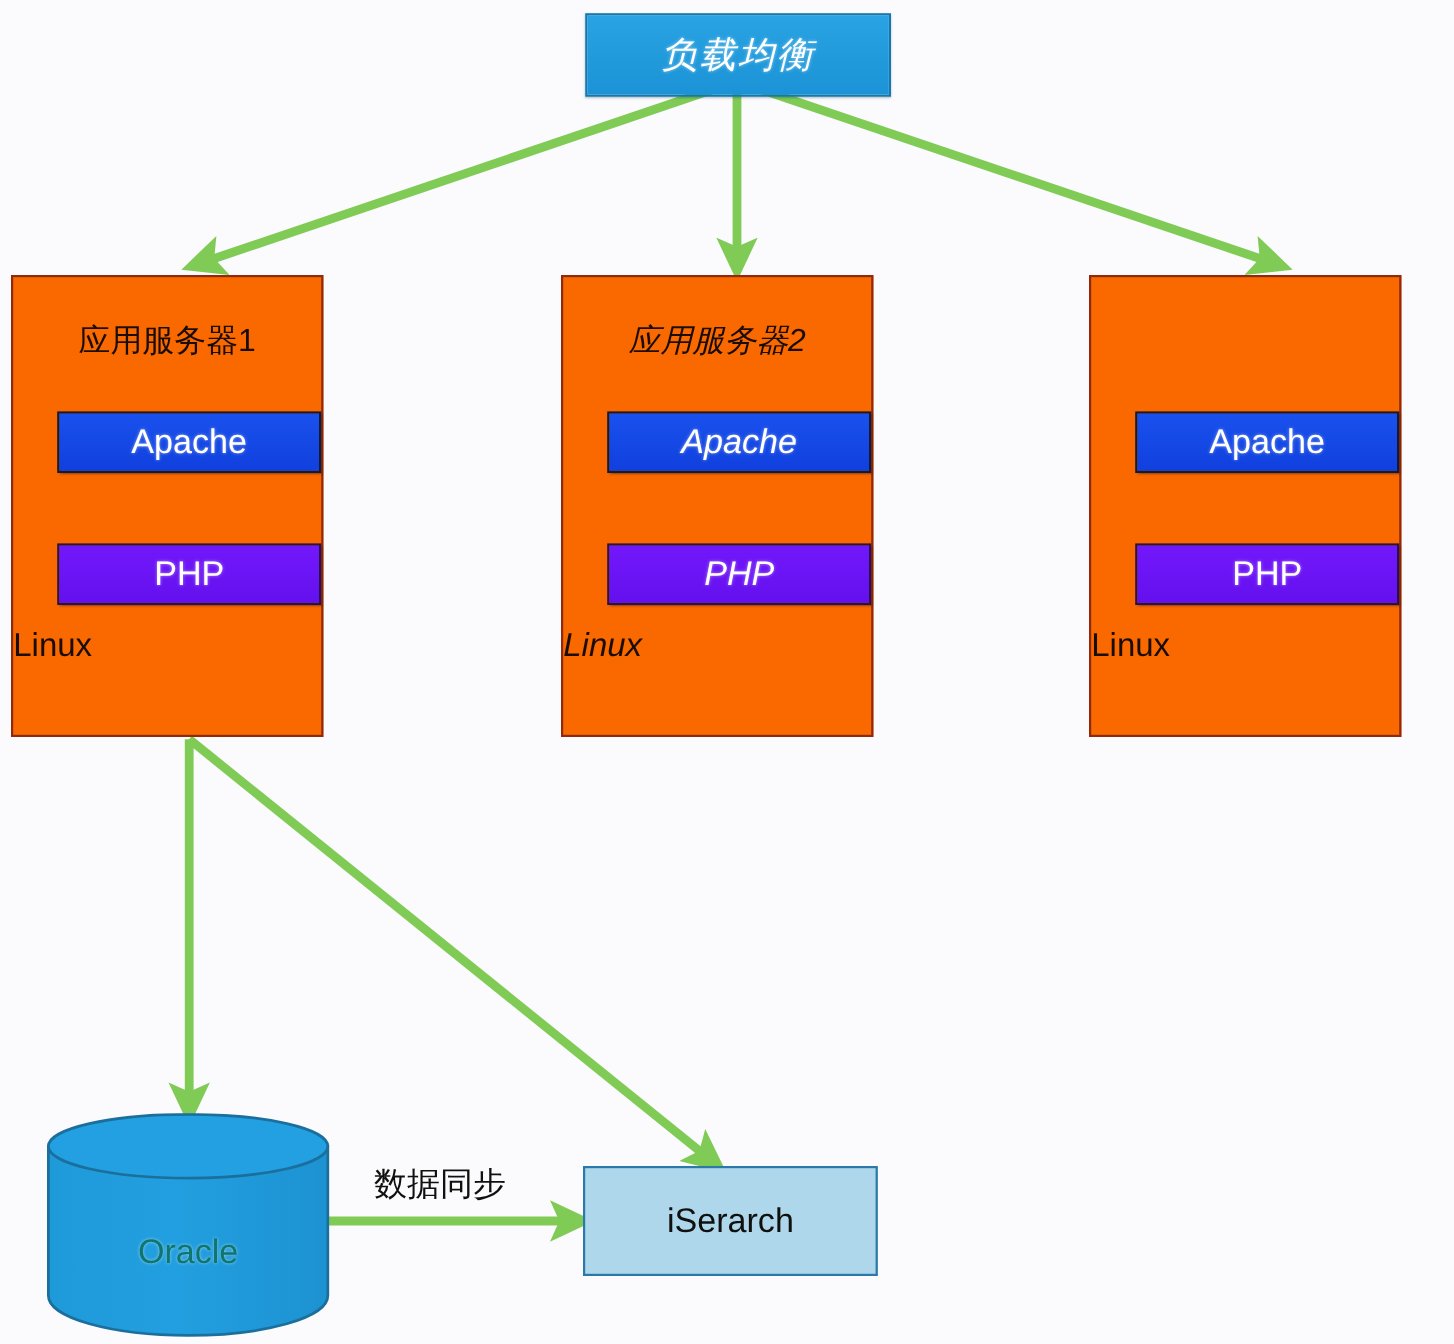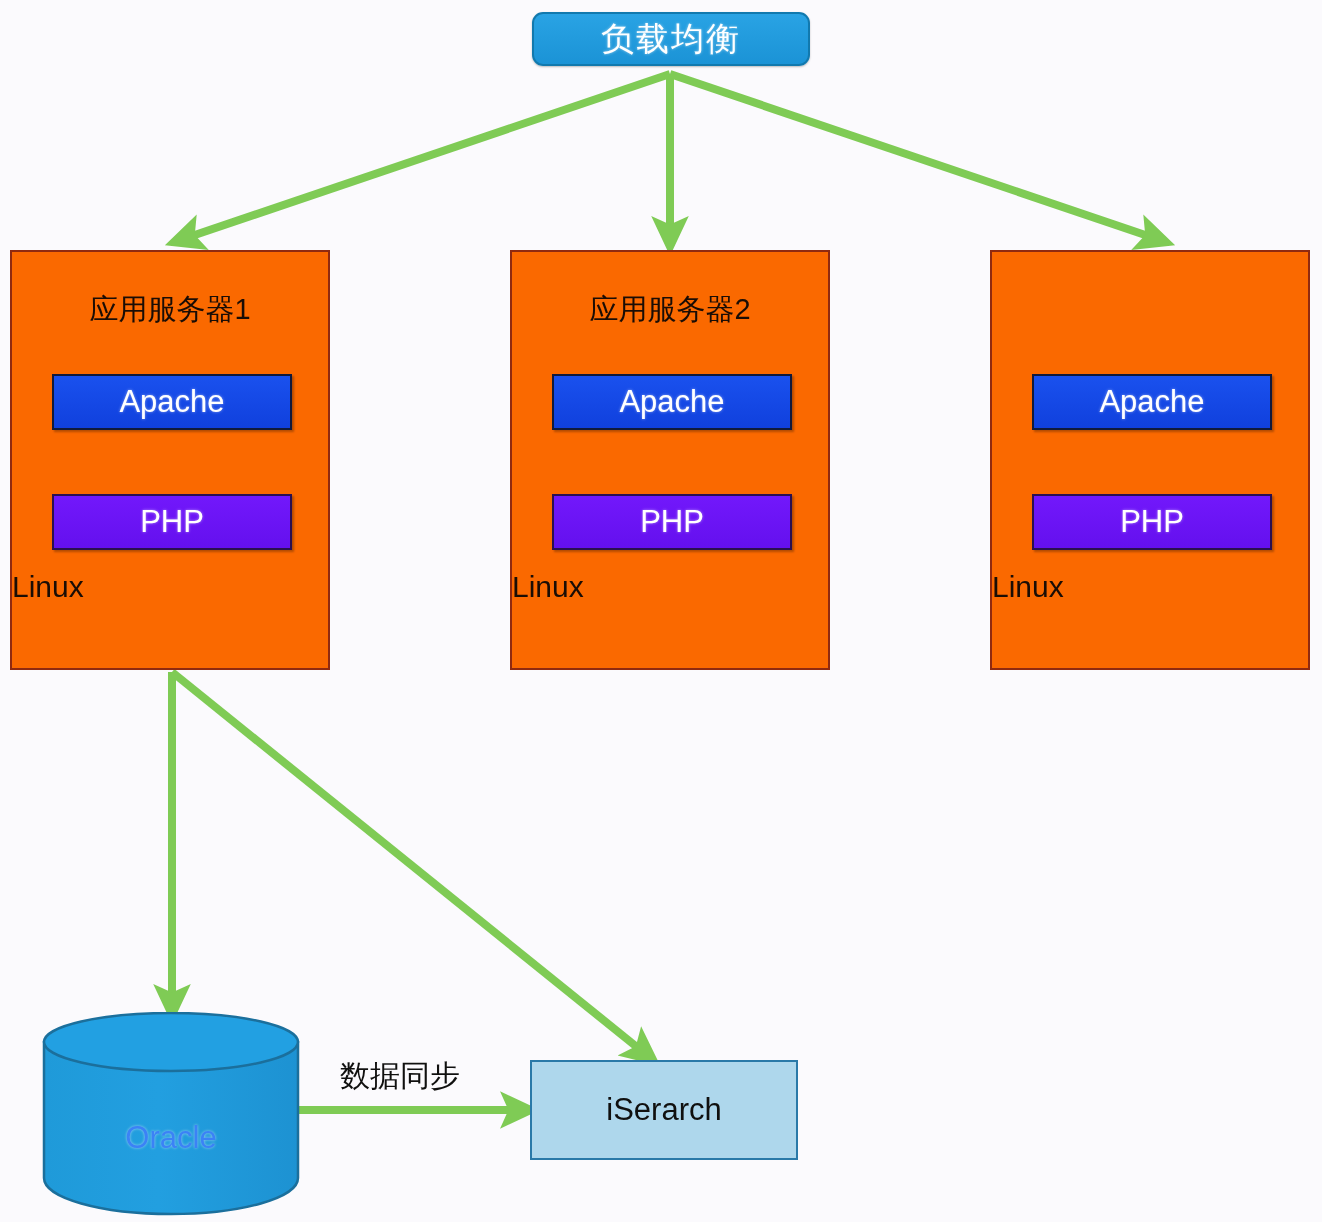--- a/index.html
+++ b/index.html
@@ -25,52 +25,53 @@
     pointer-events: none;
     z-index: 1;
   }
 
   
   .lb-box {
     position: absolute;
     left: 532px;
     top: 12px;
     width: 278px;
-    height: 54px;
+    height: 76px;
     background: linear-gradient(180deg, #29a3e4 0%, #1b93d6 100%);
     border: 2px solid #1179ae;
-    border-radius: 11px;
+    border-radius: 0;
     box-sizing: border-box;
     display: flex;
     align-items: center;
     justify-content: center;
     z-index: 3;
     box-shadow: 0 1px 2px rgba(0,0,0,0.25);
+    font-style: italic;
   }
   .lb-label {
     color: #ffffff;
     font-size: 33px;
     letter-spacing: 2px;
     text-shadow: 0 0 3px rgba(255,255,255,0.55);
     white-space: nowrap;
   }
 
   
   .server-box {
     position: absolute;
     top: 250px;
-    width: 320px;
+    width: 284px;
     height: 420px;
     background: #fa6900;
     border: 2px solid #8f2a10;
     box-sizing: border-box;
     z-index: 3;
   }
   #server-1 { left: 10px; }
-  #server-2 { left: 510px; }
+  #server-2 { left: 510px; font-style: italic; }
   #server-3 { left: 990px; }
 
   .server-title {
     position: absolute;
     left: 0;
     right: 0;
     top: 38px;
     text-align: center;
     font-size: 29px;
     color: #1a0d05;
@@ -124,21 +125,21 @@
     height: 210px;
     z-index: 3;
   }
   .db-label {
     position: absolute;
     left: 0;
     right: 0;
     top: 108px;
     text-align: center;
     font-size: 31px;
-    color: #3b82f6;
+    color: #0f766e;
     text-shadow: 0 0 3px rgba(255,255,255,0.55);
     white-space: nowrap;
     pointer-events: none;
   }
 
   
   #isearch-box {
     position: absolute;
     left: 530px;
     top: 1060px;

